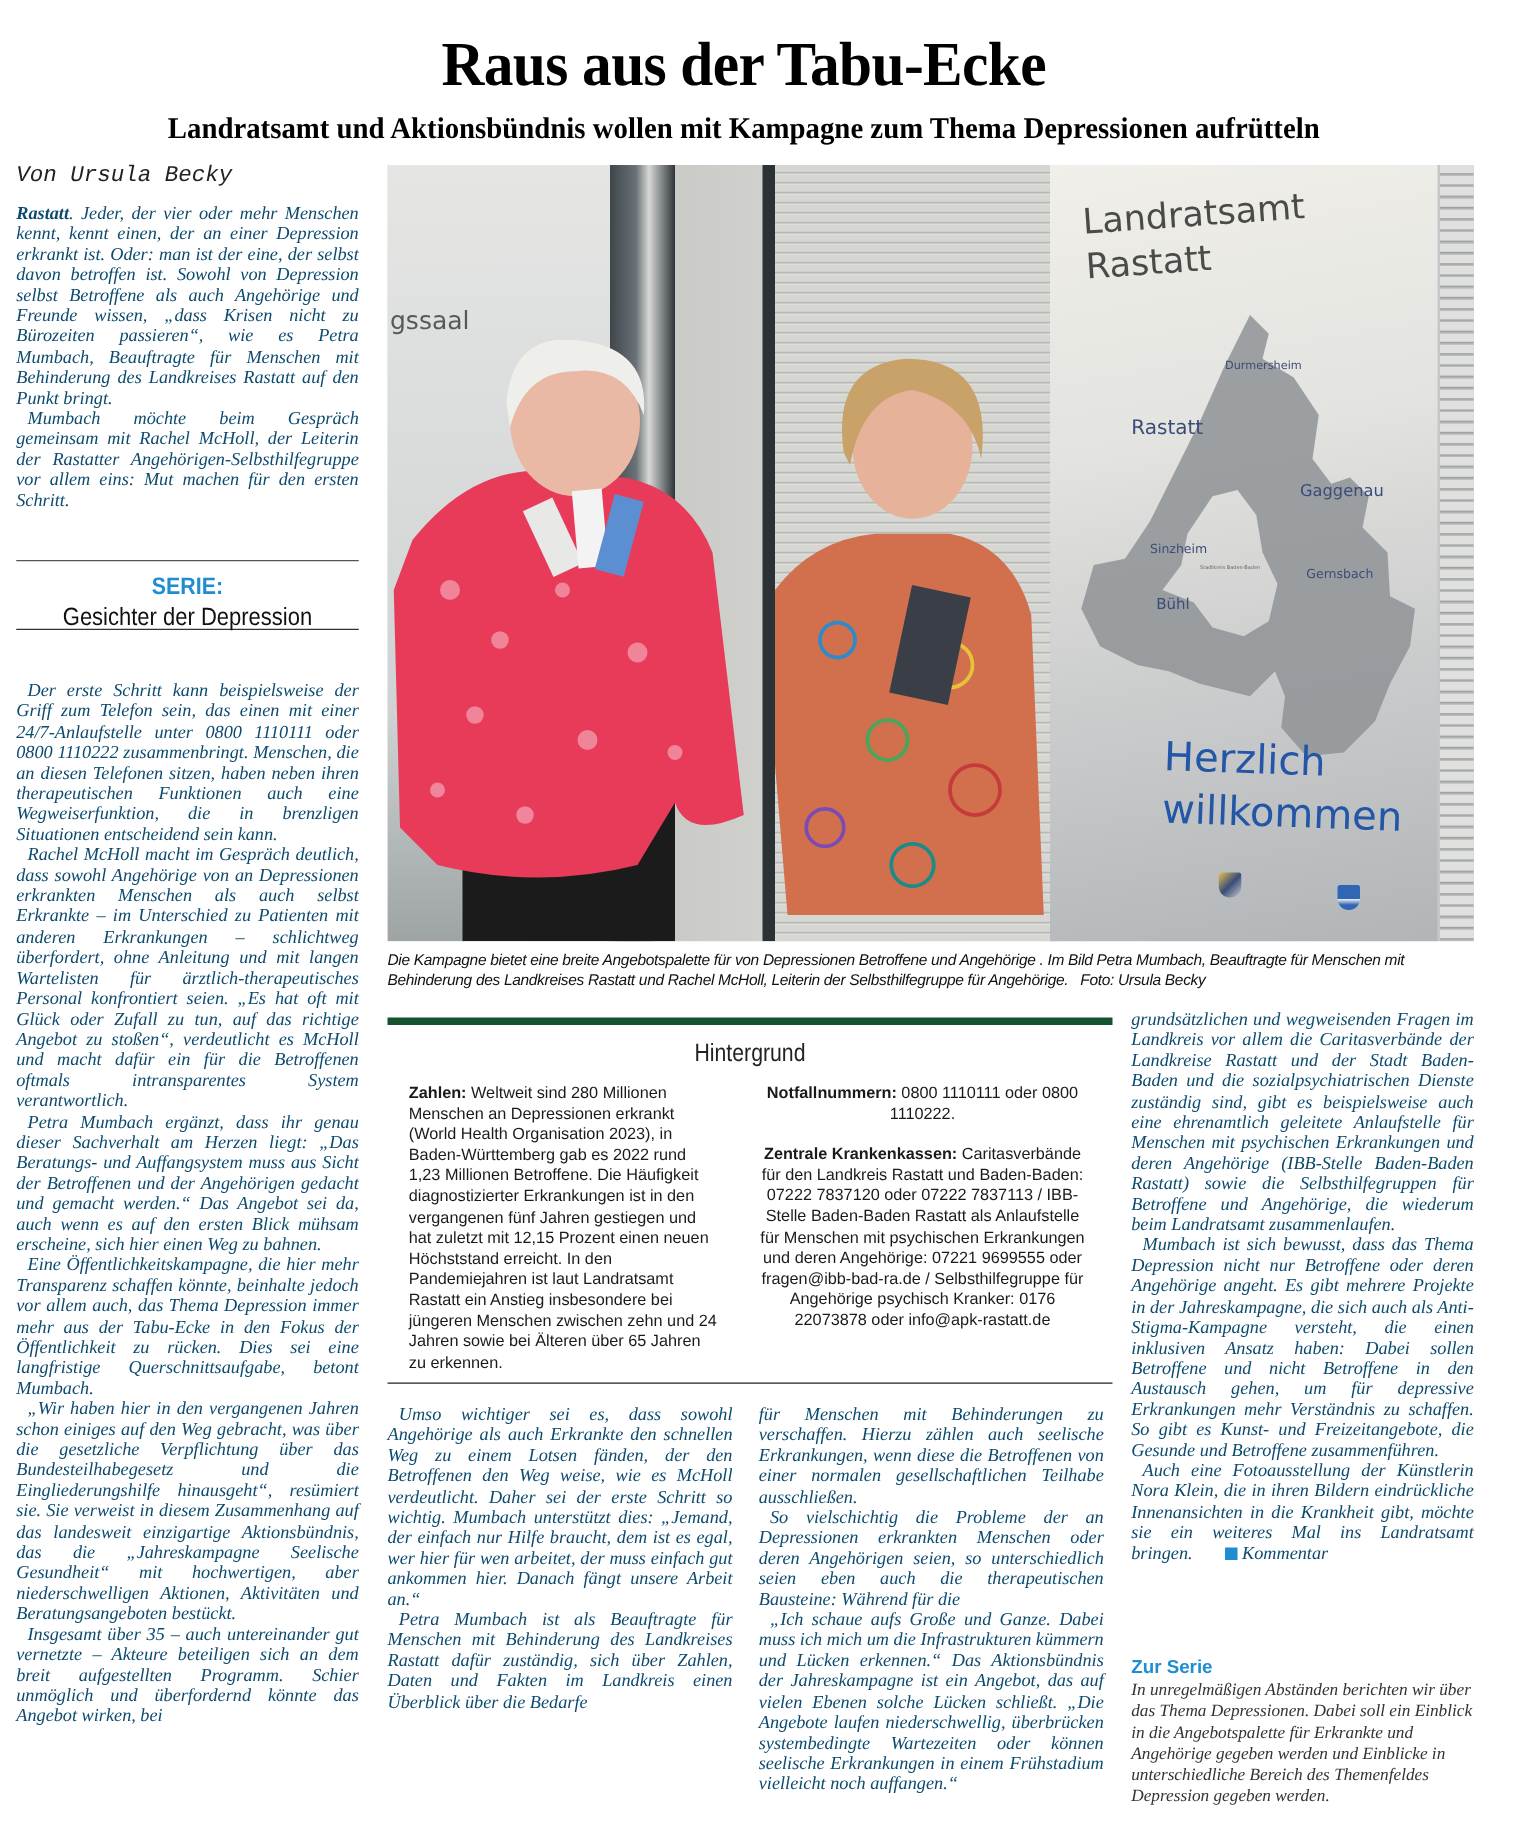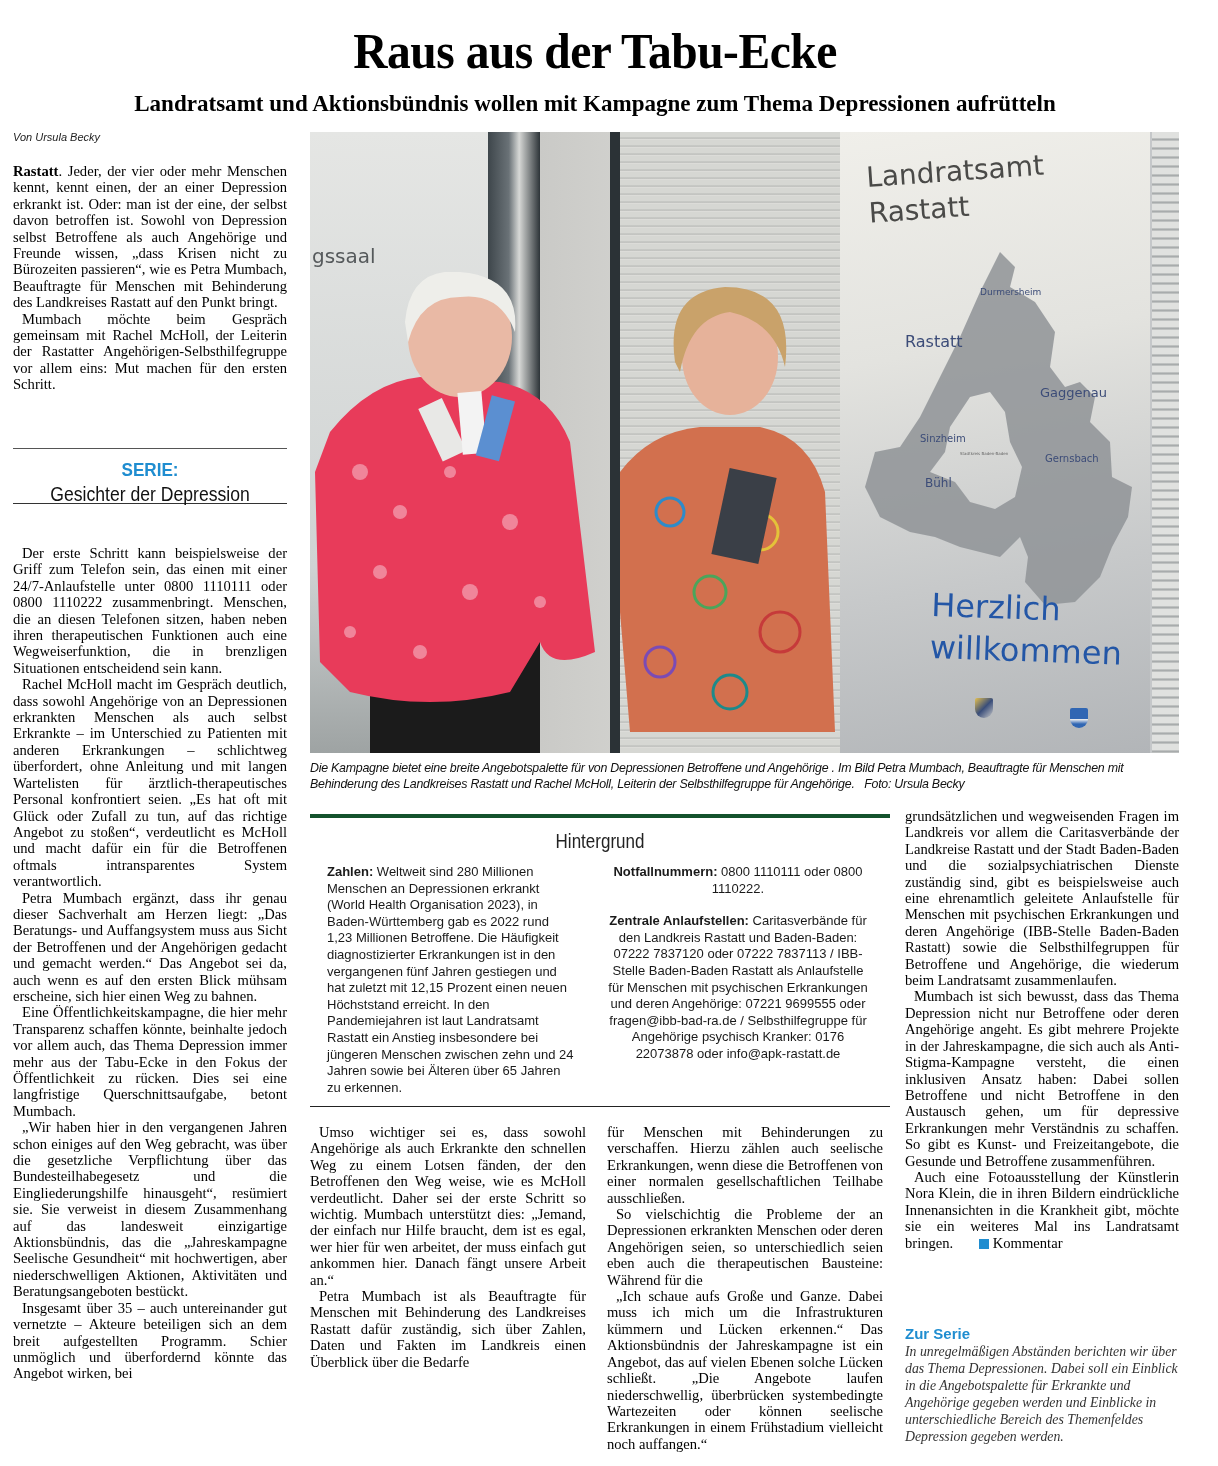--- a/index.html
+++ b/index.html
@@ -11,26 +11,26 @@
     font-family: "Liberation Serif", serif; font-weight: bold; font-size: 50px;
     letter-spacing: -0.5px; color: #000; transform: scaleX(0.95);
   }
   .subhead {
     position: absolute; left: 0; top: 90px; width: 1190px; text-align: center;
     font-family: "Liberation Serif", serif; font-weight: bold; font-size: 24px;
     color: #000; transform: scaleX(0.96);
   }
   .byline {
     position: absolute; left: 13px; top: 131px;
-    font-family: Liberation Sans, sans-serif; font-style: italic; font-size: 11px; color: #222;
+    font-family: Liberation Mono, monospace; font-style: italic; font-size: 18px; color: #222;
   }
 
   .body-text {
     font-family: "Liberation Serif", serif; font-size: 14.6px; line-height: 16.4px;
-    text-align: justify; hyphens: manual; color: #000000;
+    text-align: justify; hyphens: manual; color: #0c4a6e; font-style: italic;
   }
   .body-text p { text-indent: 9px; }
   .body-text p.first { text-indent: 0; }
   .dateline { font-weight: bold; }
 
   .col1-top { position: absolute; left: 13px; top: 163px; width: 274px; }
   .col1-bottom { position: absolute; left: 13px; top: 545px; width: 274px; }
 
   .series-box {
     position: absolute; left: 13px; top: 448px; width: 274px; height: 56px;
@@ -69,21 +69,21 @@
   .person-left { position: absolute; left: 0; top: 140px; width: 290px; height: 481px; }
   .person-right { position: absolute; left: 300px; top: 100px; width: 230px; height: 521px; }
 
   .caption {
     position: absolute; left: 310px; top: 760px; width: 869px;
     font-family: "Liberation Sans", sans-serif; font-style: italic; font-size: 12.4px; line-height: 16px; color: #111;
     letter-spacing: -0.25px;
   }
 
   .bg-box { position: absolute; left: 310px; top: 814px; width: 580px; height: 293px;
-    border-top: 4px solid #14532d; border-bottom: 1px solid #222; }
+    border-top: 6px solid #14532d; border-bottom: 1px solid #222; }
   .bg-title { position: absolute; left: 0; top: 12px; width: 100%; text-align: center;
     font-family: "Liberation Sans", sans-serif; font-size: 20px; color: #222; transform: scaleX(0.85); }
   .bg-col { position: absolute; top: 46px; width: 250px;
     font-family: "Liberation Sans", sans-serif; font-size: 13px; line-height: 16.6px; color: #1a1a1a; }
   .bg-col b { font-weight: bold; }
   .bg-col p + p { margin-top: 16px; }
   .bg-left { left: 17px; }
   .bg-right { left: 297px; width: 262px; text-align: center; }
 
   .col2-bottom { position: absolute; left: 310px; top: 1124px; width: 276px; }
@@ -196,21 +196,21 @@
   <span>Die Kampagne bietet eine breite Angebotspalette für von Depressionen Betroffene und Angehörige . Im Bild Petra Mumbach, Beauftragte für Menschen mit Behinderung des Landkreises Rastatt und Rachel McHoll, Leiterin der Selbsthilfegruppe für Angehörige.</span>&nbsp;&nbsp;&nbsp;<span>Foto: Ursula Becky</span>
 </div>
 
 <div class="bg-box">
   <div class="bg-title">Hintergrund</div>
   <div class="bg-col bg-left">
     <p><b>Zahlen:</b><span> Weltweit sind 280 Millionen Menschen an Depressionen erkrankt (World Health Organisation 2023), in Baden-Württemberg gab es 2022 rund 1,23 Millionen Betroffene. Die Häufigkeit diagnostizierter Erkrankungen ist in den vergangenen fünf Jahren gestiegen und hat zuletzt mit 12,15 Prozent einen neuen Höchststand erreicht. In den Pandemiejahren ist laut Landratsamt Rastatt ein Anstieg insbesondere bei jüngeren Menschen zwischen zehn und 24 Jahren sowie bei Älteren über 65 Jahren zu erkennen.</span></p>
   </div>
   <div class="bg-col bg-right">
     <p><b>Notfallnummern:</b><span> 0800 1110111 oder 0800 1110222.</span></p>
-    <p><b>Zentrale Anlaufstellen:</b><span> Caritasverbände für den Landkreis Rastatt und Baden-Baden: 07222 7837120 oder 07222 7837113 / IBB-Stelle Baden-Baden Rastatt als Anlaufstelle für Menschen mit psychischen Erkrankungen und deren Angehörige: 07221 9699555 oder fragen@ibb-bad-ra.de / Selbsthilfegruppe für Angehörige psychisch Kranker: 0176 22073878 oder info@apk-rastatt.de</span></p>
+    <p><b>Zentrale Krankenkassen:</b><span> Caritasverbände für den Landkreis Rastatt und Baden-Baden: 07222 7837120 oder 07222 7837113 / IBB-Stelle Baden-Baden Rastatt als Anlaufstelle für Menschen mit psychischen Erkrankungen und deren Angehörige: 07221 9699555 oder fragen@ibb-bad-ra.de / Selbsthilfegruppe für Angehörige psychisch Kranker: 0176 22073878 oder info@apk-rastatt.de</span></p>
   </div>
 </div>
 
 <div class="body-text col2-bottom">
   <p>Umso wichtiger sei es, dass sowohl Angehörige als auch Erkrankte den schnellen Weg zu einem Lotsen fänden, der den Betroffenen den Weg weise, wie es McHoll verdeutlicht. Daher sei der erste Schritt so wichtig. Mumbach unterstützt dies: „Jemand, der einfach nur Hilfe braucht, dem ist es egal, wer hier für wen arbeitet, der muss einfach gut ankommen hier. Danach fängt unsere Arbeit an.“</p>
   <p>Petra Mumbach ist als Beauftragte für Menschen mit Behinderung des Landkreises Rastatt dafür zuständig, sich über Zahlen, Daten und Fakten im Landkreis einen Überblick über die Bedarfe</p>
 </div>
 
 <div class="body-text col3-bottom">
   <p class="first">für Menschen mit Behinderungen zu verschaffen. Hierzu zählen auch seelische Erkrankungen, wenn diese die Betroffenen von einer normalen gesellschaftlichen Teilhabe ausschließen.</p>

